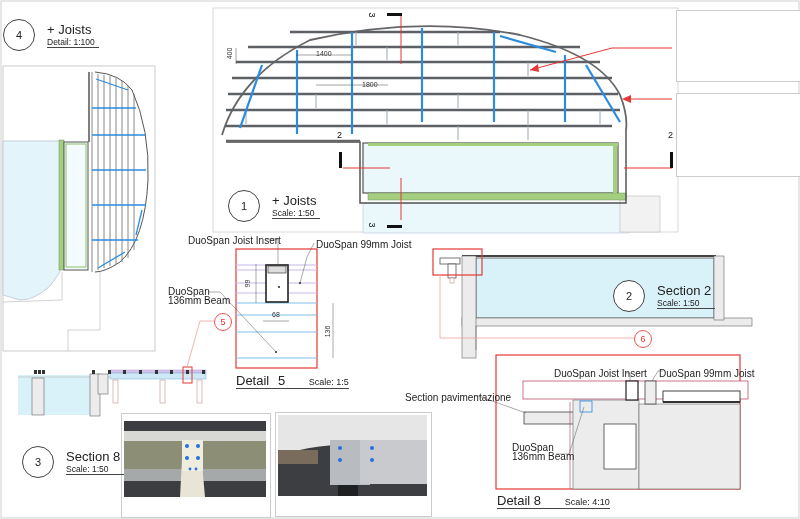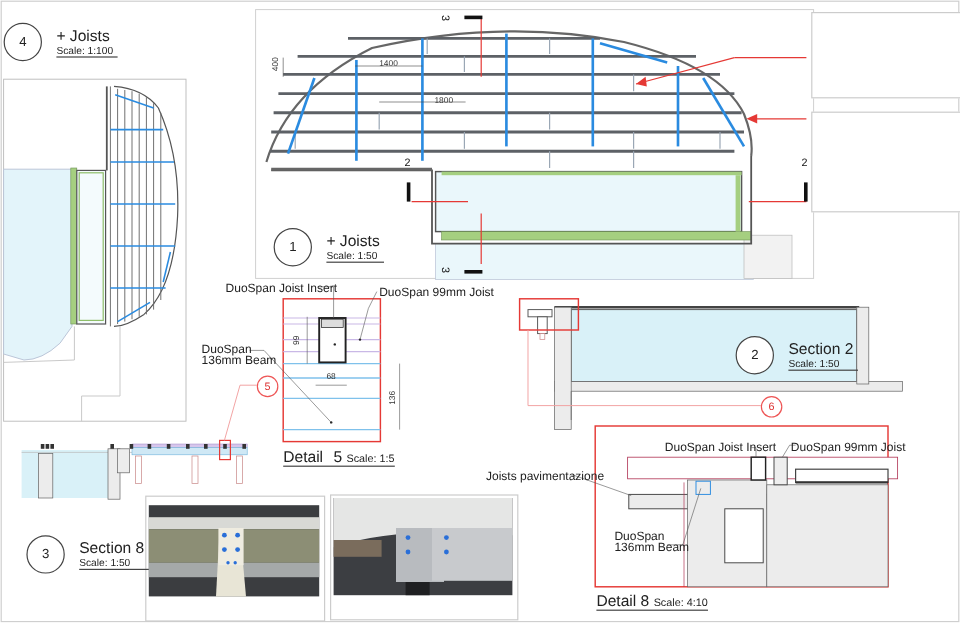--- a/index.html
+++ b/index.html
@@ -7,21 +7,21 @@
   svg{position:absolute;left:0;top:0;}
   .view-title{position:absolute;display:flex;align-items:center;}
   .bubble{border:1px solid #444;border-radius:50%;display:flex;align-items:center;justify-content:center;font-size:11px;background:#fff;}
   .vt-text{margin-left:12px;border-bottom:1px solid #444;padding-right:4px;}
   .vt-main{font-size:13px;line-height:14px;}
   .vt-scale{font-size:8.5px;line-height:10px;}
   .lbl{position:absolute;font-size:10px;white-space:nowrap;color:#222;text-align:right;}
   .dim{position:absolute;font-size:7px;color:#333;}
   .sec-num{position:absolute;font-size:9px;color:#111;}
   .detail-title{position:absolute;font-size:13px;border-bottom:1px solid #444;white-space:nowrap;}
-  .detail-title .sc{font-size:9px;margin-left:0;}
+  .detail-title .sc{font-size:9px;margin-left:20px;}
   .photo{position:absolute;border:1px solid #ccc;background:#fff;}
   .photo .cap{position:absolute;left:3px;right:3px;bottom:2px;font-size:3px;color:#bbb;line-height:4px;}
   .ref-bubble{position:absolute;border:1px solid #e55;border-radius:50%;color:#d33;font-size:9px;display:flex;align-items:center;justify-content:center;background:#fff;}
 </style>
 </head>
 <body>
 
 <svg width="800" height="519" viewBox="0 0 800 519">
 
   <rect x="1" y="1" width="798" height="517" fill="none" stroke="#cfcfcf" stroke-width="1"></rect>
@@ -295,21 +295,21 @@
   <div class="cap" style="color:transparent;">product photo caption text</div>
 </div>
 <div class="photo" style="left:275px;top:412px;width:155px;height:103px;background:transparent;">
   <div class="cap" style="color:transparent;">product photo caption text</div>
 </div>
 
 <div class="view-title" style="left:3px;top:19px;">
   <div class="bubble" style="width:30px;height:30px;">4</div>
   <div class="vt-text">
     <div class="vt-main">+ Joists</div>
-    <div class="vt-scale">Scale: 1:100</div>
+    <div class="vt-scale">Detail: 1:100</div>
   </div>
 </div>
 
 <div class="view-title" style="left:228px;top:190px;">
   <div class="bubble" style="width:30px;height:30px;">1</div>
   <div class="vt-text">
     <div class="vt-main">+ Joists</div>
     <div class="vt-scale">Scale: 1:50</div>
   </div>
 </div>
@@ -349,21 +349,21 @@
 <div class="ref-bubble" style="left:214px;top:313px;width:16px;height:16px;">5</div>
 
 <div class="detail-title" style="left:236px;top:373px;">
   <span>Detail</span>
   <span style="margin-left:5px;">5</span>
   <span class="sc">Scale: 1:5</span>
 </div>
 
 <div class="lbl" style="left:554px;top:368px;">DuoSpan Joist Insert</div>
 <div class="lbl" style="left:659px;top:368px;">DuoSpan 99mm Joist</div>
-<div class="lbl" style="left:405px;top:392px;">Joists pavimentazione</div>
+<div class="lbl" style="left:405px;top:392px;">Section pavimentazione</div>
 <div class="lbl" style="left:512px;top:442px;">DuoSpan</div>
 <div class="lbl" style="left:512px;top:451px;">136mm Beam</div>
 <div class="ref-bubble" style="left:634px;top:330px;width:16px;height:16px;">6</div>
 
 <div class="detail-title" style="left:497px;top:493px;">
   <span>Detail 8</span>
   <span class="sc">Scale: 4:10</span>
 </div>
 
 </body></html>

